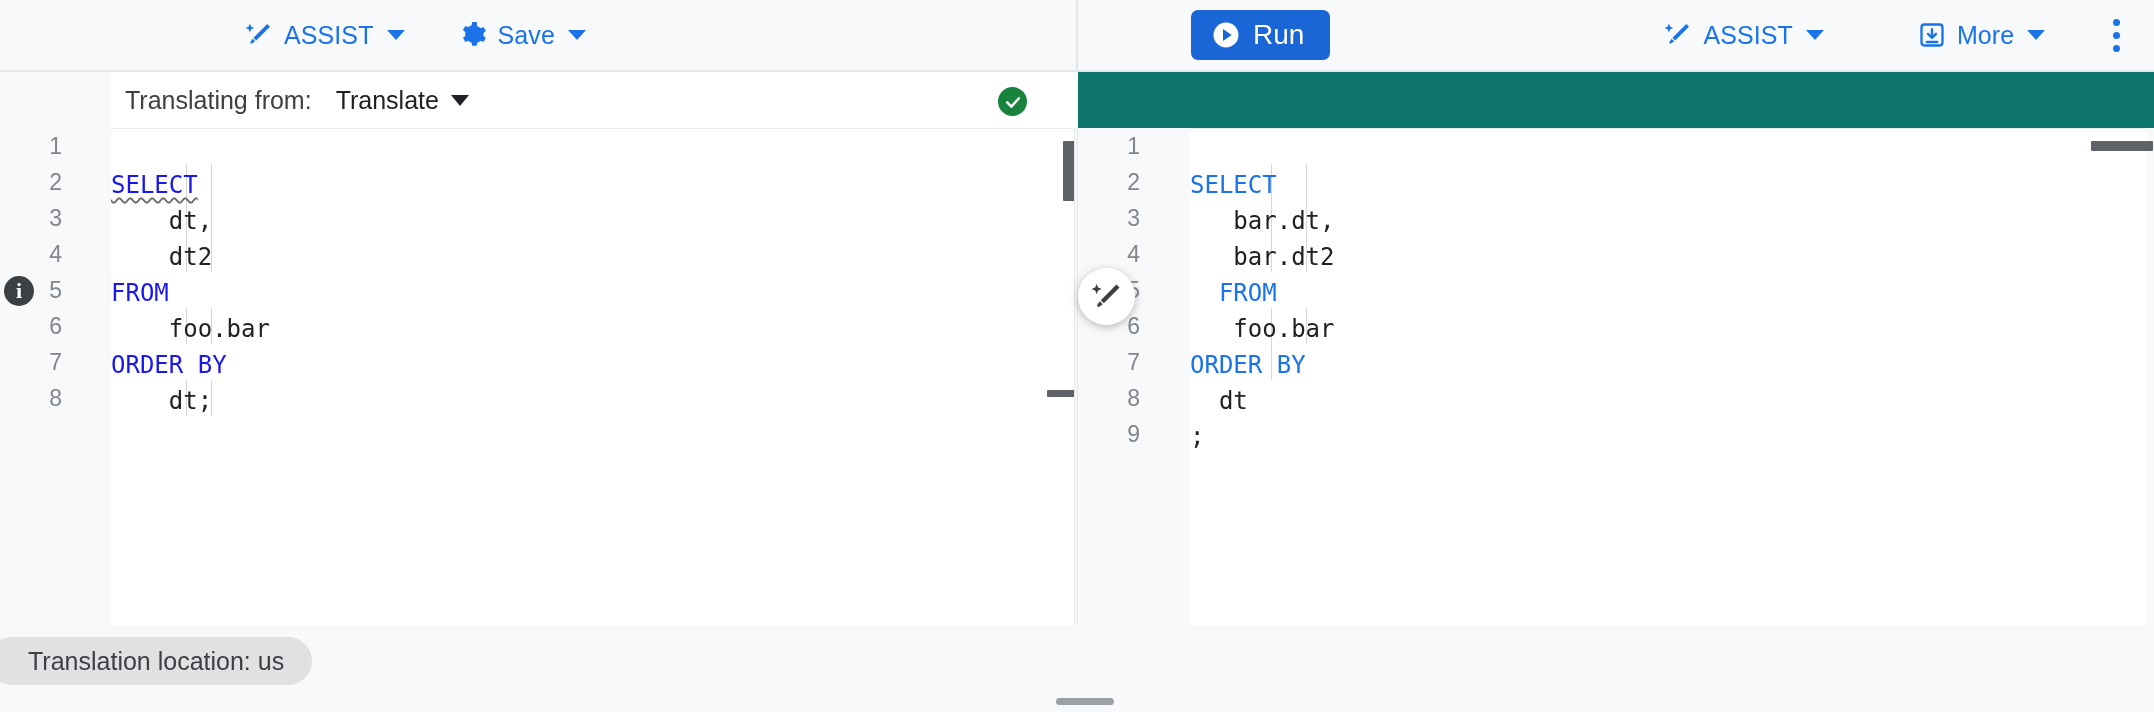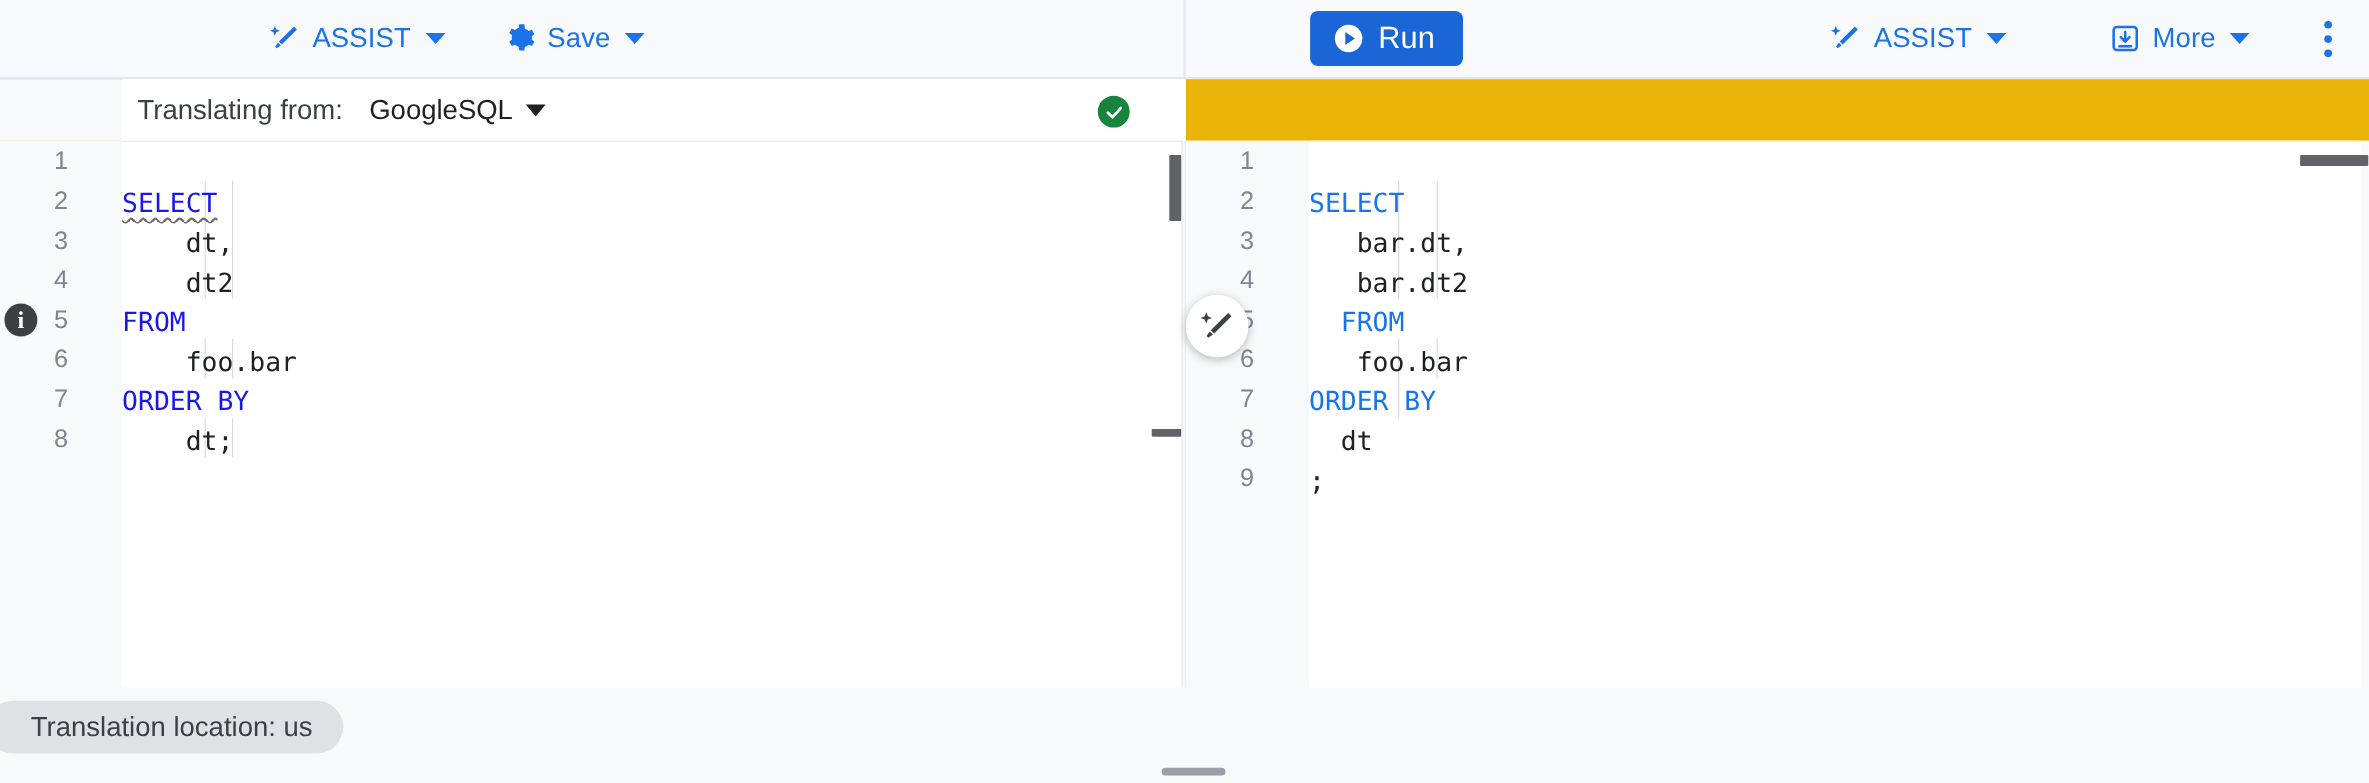--- a/index.html
+++ b/index.html
@@ -71,21 +71,21 @@
     font-size: 28px;
     cursor: pointer;
   }
   .kebab { display: flex; flex-direction: column; gap: 6px; padding: 10px; cursor: pointer; }
   .kebab i { display:block; width: 7px; height: 7px; border-radius: 50%; background: #1a73e8; }
 
   
   .subhead {
     position: absolute; top: 72px; left: 0;
     width: 2154px; height: 56px;
-    background: #eab308;
+    background: #0f766e;
   }
   .sub-left {
     position: absolute; left: 0; top: 0; width: 1078px; height: 56px;
     background: #f8f9fa;
   }
   .sub-left-inner {
     position: absolute; left: 111px; top: 0; right: 0; height: 56px;
     background: #ffffff;
     display: flex; align-items: center;
   }
@@ -315,21 +315,21 @@
           <i></i>
       </div>
     </div>
   </div>
 
   <div class="subhead">
     <div class="sub-left">
       <div class="sub-left-inner">
         <span class="sub-label">Translating from:</span>
         <span class="sub-value">
-          <span>GoogleSQL</span>
+          <span>Translate</span>
           <span class="caret"></span>
         </span>
       </div>
     </div>
   </div>
 
   <div class="status-ok">
     <span class="icon">
       <svg width="20" height="20" viewBox="0 0 24 24" fill="none" stroke="#ffffff" stroke-width="3" stroke-linecap="round" stroke-linejoin="round">
         <path d="M5 12.5 L10 17.5 L19 7.5"></path>

